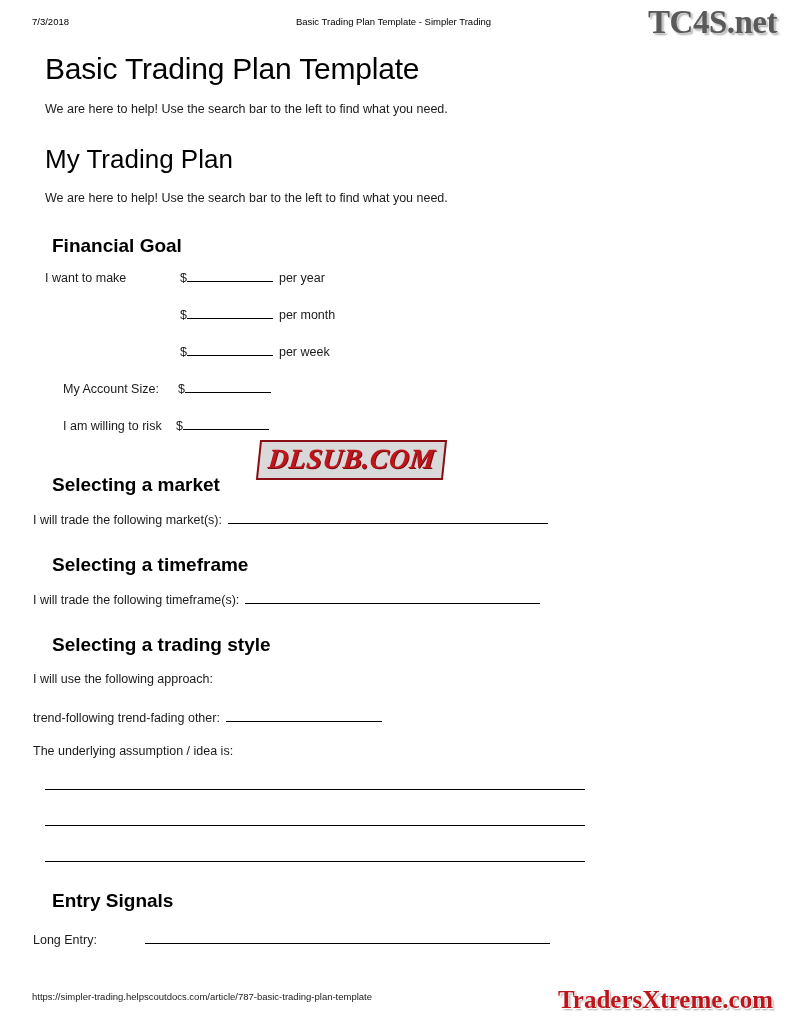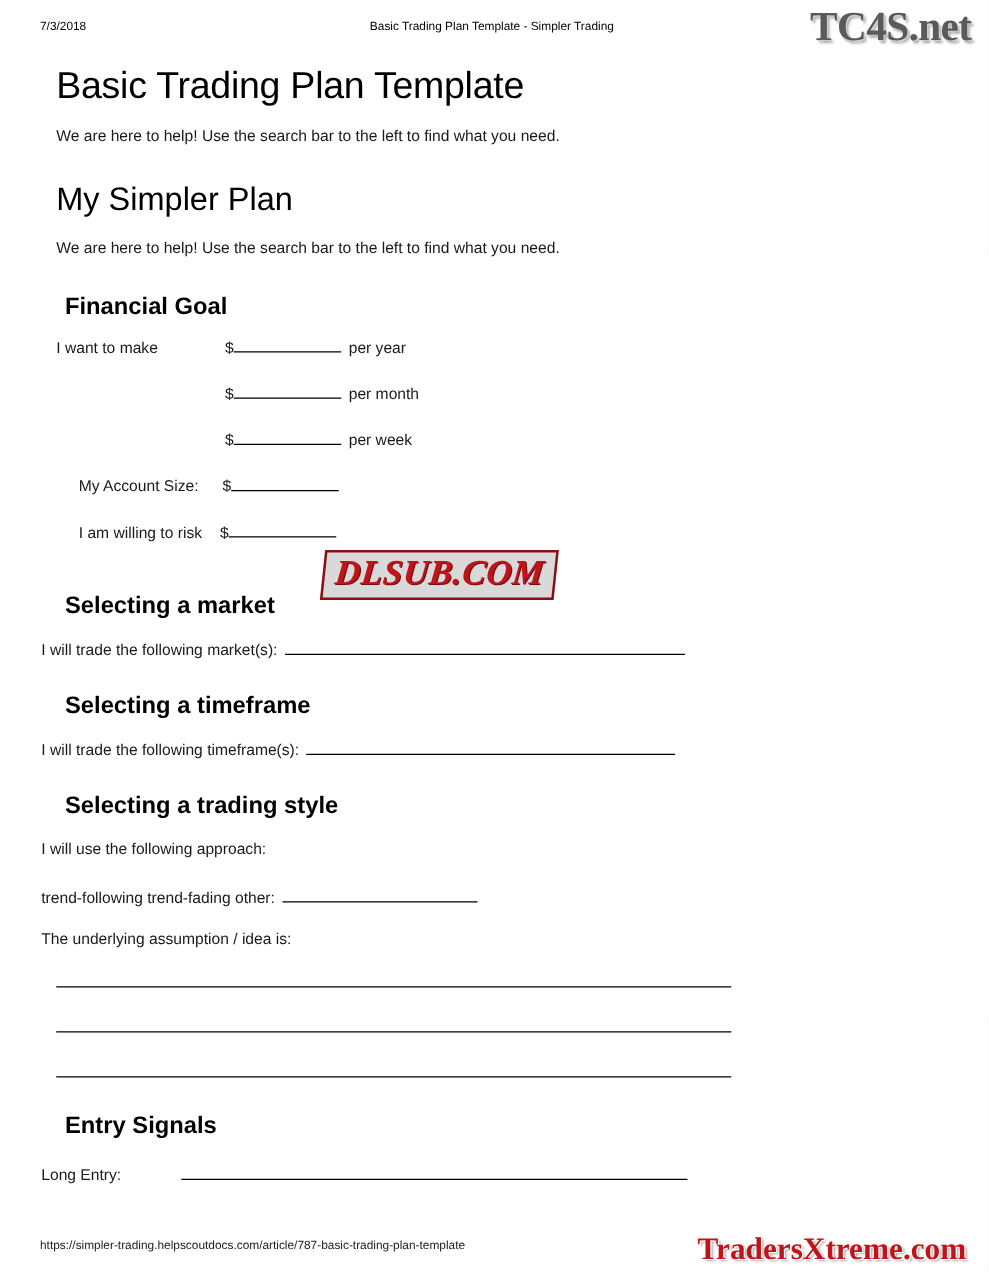--- a/index.html
+++ b/index.html
@@ -191,21 +191,21 @@
     <div class="hdr-date">7/3/2018</div>
     <div class="hdr-title">Basic Trading Plan Template - Simpler Trading</div>
   </div>
   <div class="watermark-tc4s">TC4S.net</div>
 
   <div class="content">
 
     <h1 class="doc-title">Basic Trading Plan Template</h1>
     <p class="lead">We are here to help! Use the search bar to the left to find what you need.</p>
 
-    <h2 class="section-title">My Simpler Plan</h2>
+    <h2 class="section-title">My Trading Plan</h2>
     <p class="lead">We are here to help! Use the search bar to the left to find what you need.</p>
 
     <h3 class="sub-title">Financial Goal</h3>
 
     <div class="goal-grid">
       <div class="goal-row">
         <span class="lbl">I want to make</span>
         <span class="amt">
           <span class="dollar">$</span><span class="u"></span><span class="per">per year</span>
         </span>

